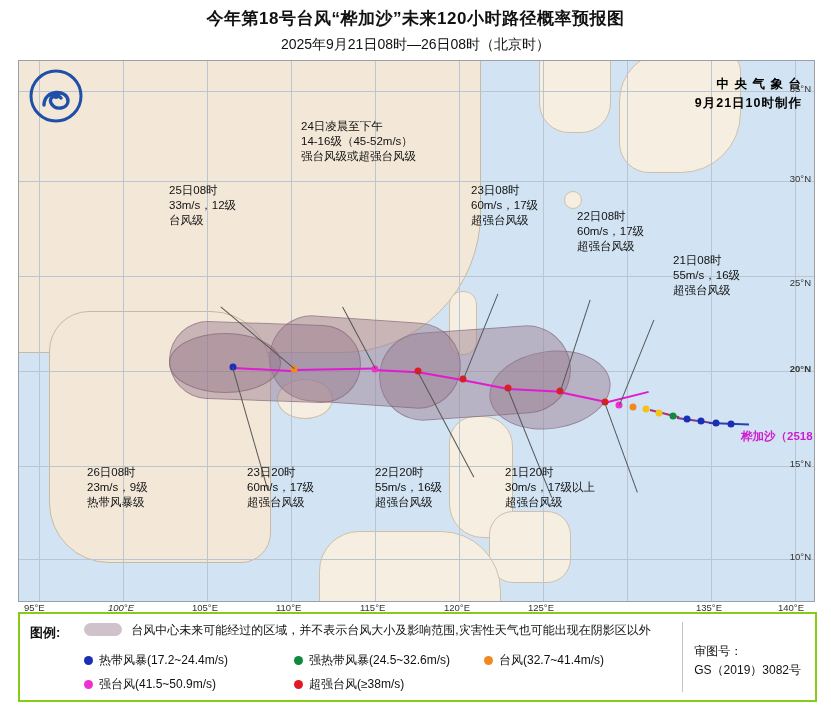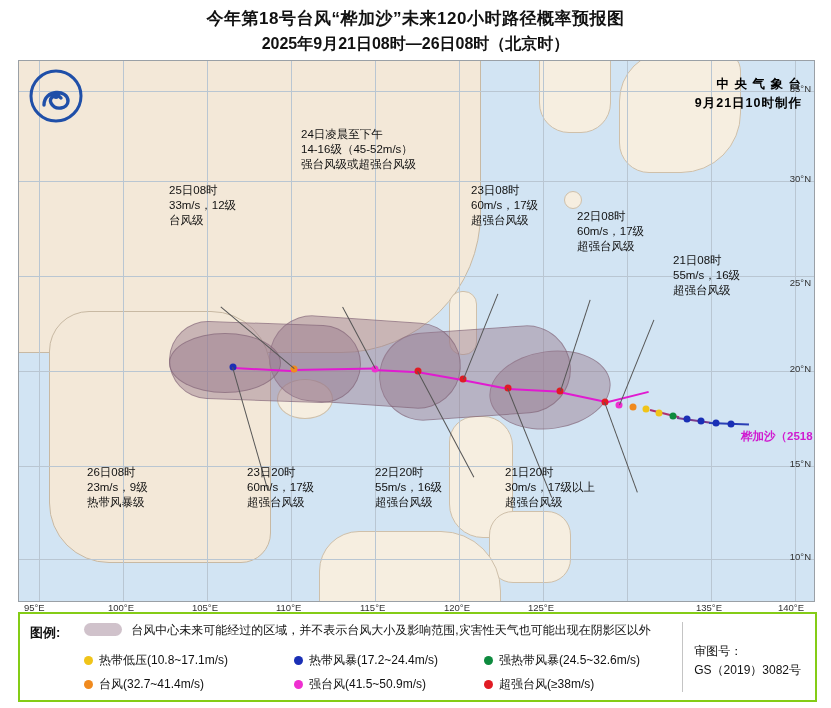--- a/index.html
+++ b/index.html
@@ -11,21 +11,21 @@
     position:relative;
     overflow:hidden;
   }
   .title-block{
     position:absolute;left:0;top:6px;width:831px;text-align:center;
   }
   .title-line1{
     font-size:17px;font-weight:bold;letter-spacing:0.5px;line-height:26px;
   }
   .title-line2{
-    font-size:16px;font-weight:bold;line-height:24px;text-align:center;
+    font-size:14px;font-weight:normal;line-height:24px;text-align:center;
   }
   .map-frame{
     position:absolute;left:18px;top:60px;width:795px;height:540px;
     border:1px solid #9aa0a6;
     background:#cfe3f2;
     overflow:hidden;
   }
   .ocean{position:absolute;inset:0;background:#d2e4f3;}
   
   .land{position:absolute;background:#f3e8d8;border:1px solid #c8b9a3;}
@@ -186,21 +186,21 @@
   <div class="leader" style="left:356px;top:308px;width:70px;transform:rotate(-118deg);"></div>
   <div class="leader" style="left:275px;top:308px;width:96px;transform:rotate(-140deg);"></div>
   <div class="leader" style="left:444px;top:318px;width:92px;transform:rotate(-68deg);"></div>
   <div class="leader" style="left:541px;top:330px;width:96px;transform:rotate(-72deg);"></div>
   <div class="leader" style="left:600px;top:344px;width:92px;transform:rotate(-68deg);"></div>
   <div class="leader" style="left:214px;top:306px;width:128px;transform:rotate(74deg);"></div>
   <div class="leader" style="left:399px;top:310px;width:120px;transform:rotate(62deg);"></div>
   <div class="leader" style="left:489px;top:327px;width:118px;transform:rotate(68deg);"></div>
   <div class="leader" style="left:586px;top:341px;width:96px;transform:rotate(70deg);"></div>
 
-  <div class="callout" style="left:282px;top:58px;margin-top:8px;">
+  <div class="callout" style="left:282px;top:58px;">
     <div>24日凌晨至下午</div>
     <div>14-16级（45-52m/s）</div>
     <div>强台风级或超强台风级</div>
   </div>
 
   <div class="callout" style="left:150px;top:122px;">
     <div>25日08时</div>
     <div>33m/s，12级</div>
     <div>台风级</div>
   </div>
@@ -243,50 +243,46 @@
 
   <div class="callout" style="left:486px;top:404px;">
     <div>21日20时</div>
     <div>30m/s，17级以上</div>
     <div>超强台风级</div>
   </div>
 
   <div class="axis-label" style="right:3px;top:22px;">35°N</div>
   <div class="axis-label" style="right:3px;top:112px;">30°N</div>
   <div class="axis-label" style="right:3px;top:216px;">25°N</div>
-  <div class="axis-label" style="right:3px;top:302px;">20°N</div>
+  <div class="axis-label" style="right:3px;top:302px;font-weight:bold;">20°N</div>
   <div class="axis-label" style="right:3px;top:397px;">15°N</div>
   <div class="axis-label" style="right:3px;top:490px;">10°N</div>
 </div>
 
 <div class="axis-label" style="left:24px;top:602px;">95°E</div>
-<div class="axis-label" style="left:108px;top:602px;">100°E</div>
+<div class="axis-label" style="left:108px;top:602px;font-style:italic;">100°E</div>
 <div class="axis-label" style="left:192px;top:602px;">105°E</div>
 <div class="axis-label" style="left:276px;top:602px;">110°E</div>
 <div class="axis-label" style="left:360px;top:602px;">115°E</div>
 <div class="axis-label" style="left:444px;top:602px;">120°E</div>
 <div class="axis-label" style="left:528px;top:602px;">125°E</div>
 <div class="axis-label" style="left:612px;top:626px;">130°E</div>
 <div class="axis-label" style="left:696px;top:602px;">135°E</div>
 <div class="axis-label" style="left:778px;top:602px;">140°E</div>
 
 <div class="legend">
   <div class="legend-title">图例:</div>
 
   <div class="legend-cone-row">
     <span class="cone-swatch"></span>
     <span>台风中心未来可能经过的区域，并不表示台风大小及影响范围,灾害性天气也可能出现在阴影区以外</span>
   </div>
 
   <div class="legend-grid">
     <div class="legend-item">
-      <span class="dot" style="background:#f0c419;"></span>
-      <span>热带低压(10.8~17.1m/s)</span>
-    </div>
-    <div class="legend-item">
       <span class="dot" style="background:#1a2fb5;"></span>
       <span>热带风暴(17.2~24.4m/s)</span>
     </div>
     <div class="legend-item">
       <span class="dot" style="background:#0e8a3e;"></span>
       <span>强热带风暴(24.5~32.6m/s)</span>
     </div>
     <div class="legend-item">
       <span class="dot" style="background:#f08a1e;"></span>
       <span>台风(32.7~41.4m/s)</span>

